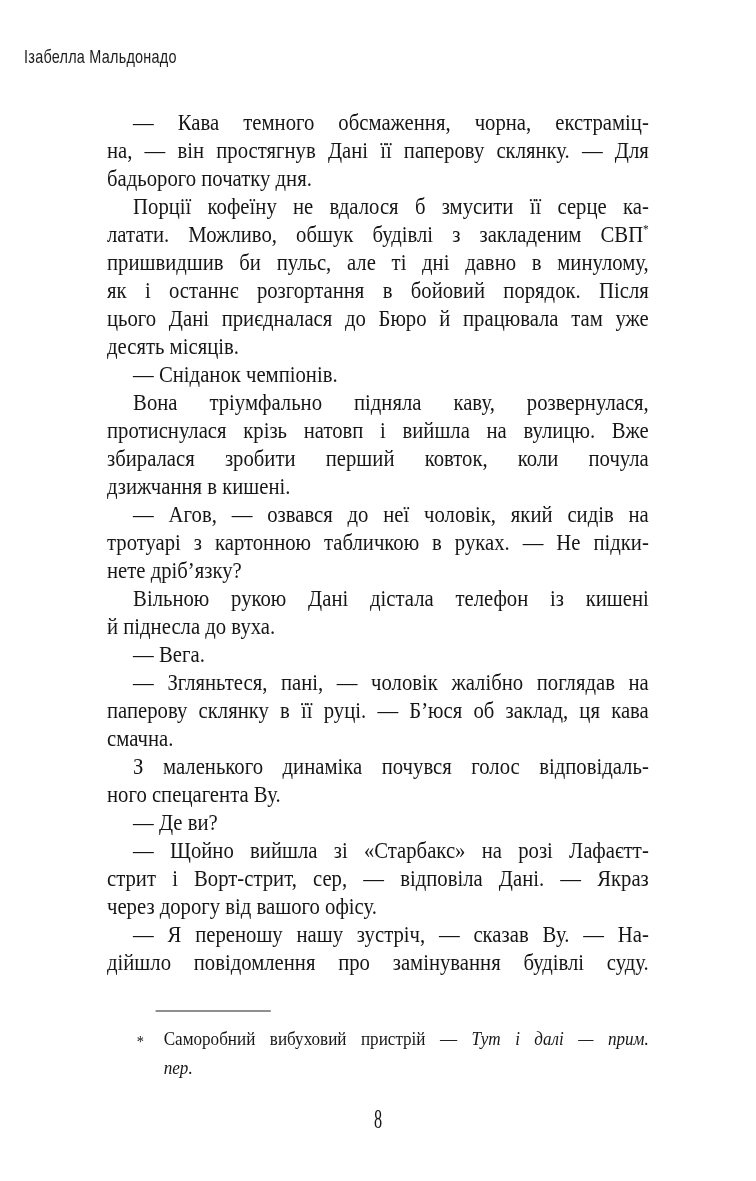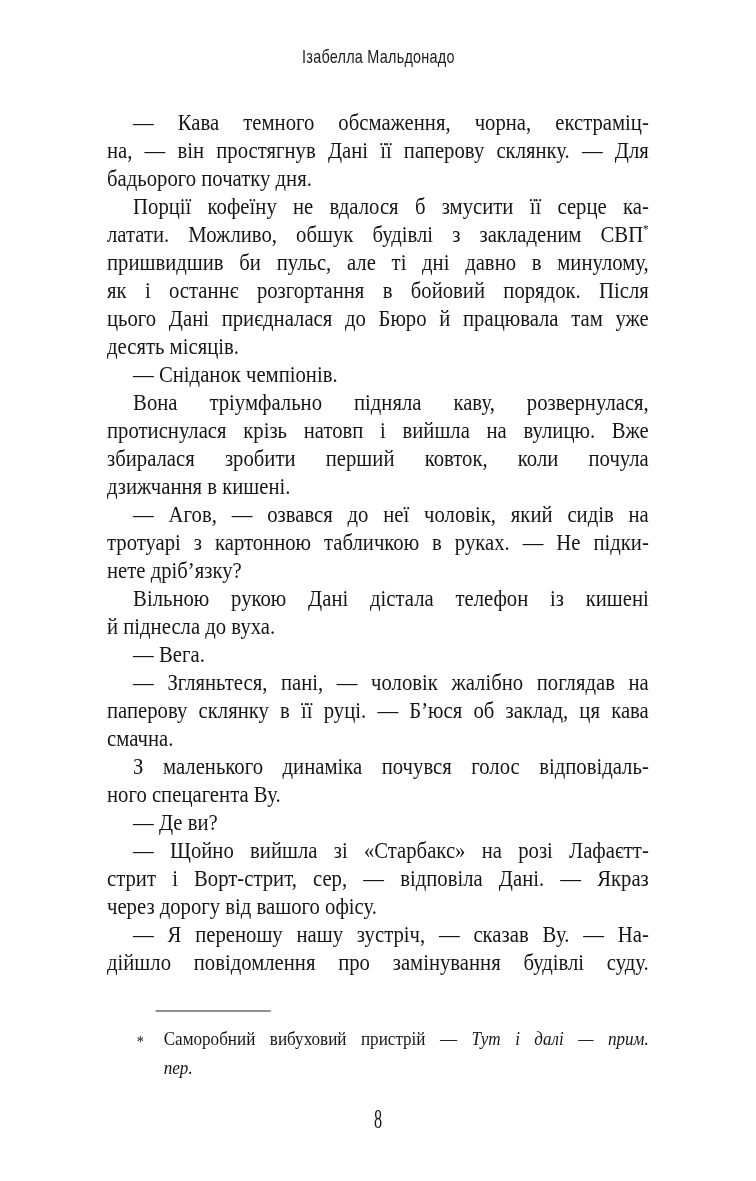--- a/index.html
+++ b/index.html
@@ -9,21 +9,20 @@
     height: 1181px;
     background: #ffffff;
     font-family: "Liberation Serif", serif;
     color: #161616;
     overflow: hidden;
   }
   .running-head {
     position: absolute;
     top: 47px; left: 0;
     width: 756px;
-    text-align: center;
   }
   .rh-inner {
     display: inline-block;
     font-family: "Liberation Sans", sans-serif;
     font-size: 19px;
     line-height: 20px;
     letter-spacing: 0.3px;
     color: #1c1c1c;
     transform: scaleX(0.76);
     transform-origin: 50% 50%;

